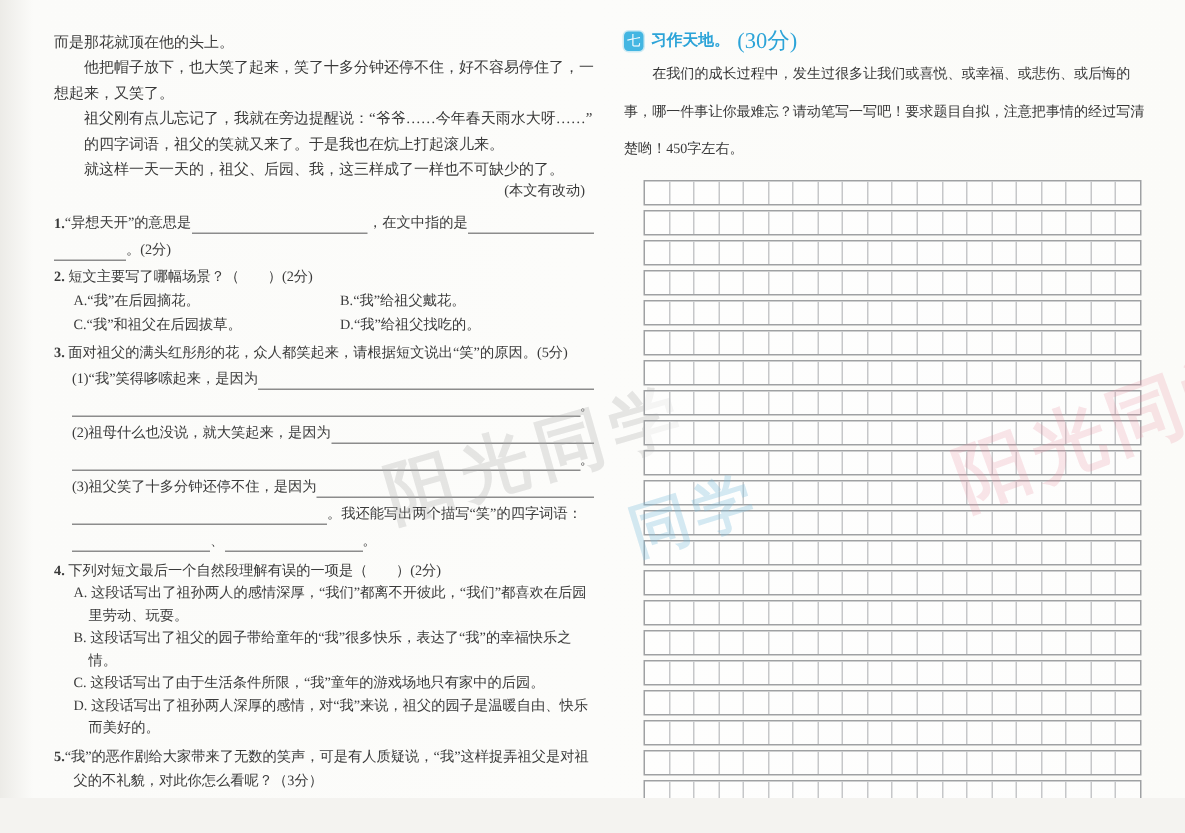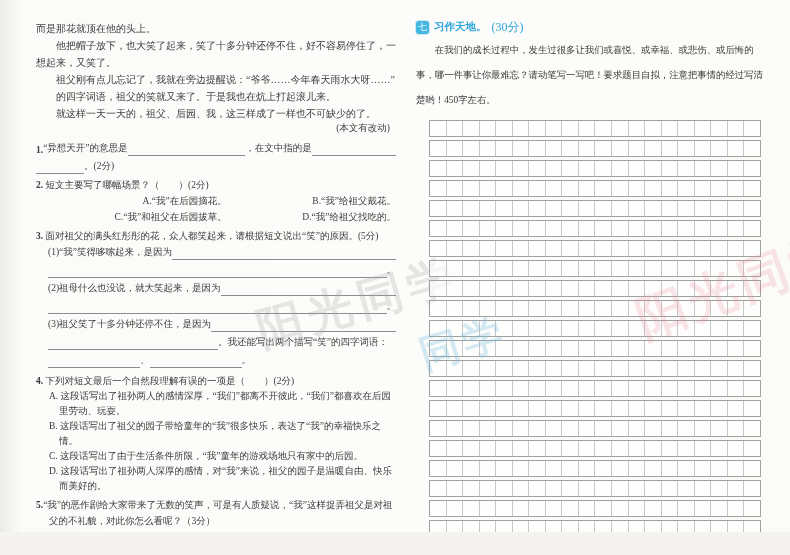--- a/index.html
+++ b/index.html
@@ -37,37 +37,37 @@
   .stemline{line-height:16px;}
   .flexline{display:flex;align-items:flex-end;height:18px;white-space:nowrap;}
   .flexline .t{padding-bottom:1px;}
   .blank{border-bottom:1px solid #8c8c8c;height:13px;}
   .grow{flex:1;}
   .f14{flex:1.4;}
   .w48{width:48px;}
   .w170{width:170px;}
   .w92{width:92px;}
   .subind{margin-left:12px;align-items:center;}
-  .opts2col{display:grid;grid-template-columns:1.05fr 1fr;margin-left:13px;text-align:right;}
+  .opts2col{display:grid;grid-template-columns:1.05fr 1fr;margin-left:13px;}
   .opt2{line-height:16px;}
   .q4opt{margin-left:13px;padding-left:10px;text-indent:-10px;line-height:15px;}
   .hang{padding-left:13px;line-height:16px;}
   .hang .qnum{margin-left:-13px;}
   .ansline{height:18px;border-bottom:1px solid #8c8c8c;margin-top:3px;}
 
   
   .section-head{display:flex;align-items:center;gap:5px;height:14px;}
   .badge{
     width:13px;height:13px;border-radius:3px;background:#43b6e2;
     color:#fff;font-size:9px;line-height:13px;text-align:center;
     font-family:"Liberation Sans","DejaVu Sans",sans-serif;
     box-shadow:0 0 0 1px rgba(67,182,226,0.25);
   }
   .section-title{color:#2da4d8;font-weight:bold;font-size:10.5px;}
-  .section-score{color:#2da4d8;font-size:12px;}
+  .section-score{color:#2da4d8;font-size:15px;}
   .prompt{margin-top:4px;font-size:9.4px;line-height:25px;text-indent:2em;color:#383838;}
   .writing-grid{margin-top:7px;margin-left:13px;width:332px;position:relative;}
   .grid-row{display:flex;height:17px;margin-bottom:3px;border:1px solid #9fa1a3;
     background:rgba(255,255,255,0.6);box-sizing:border-box;}
   .grid-cell{flex:1;border-right:1px solid #c6c7c9;}
   .grid-cell:last-child{border-right:none;}
   .page-num{margin-top:5px;text-align:center;font-size:9.5px;color:#4a4a4a;letter-spacing:3px;}
 </style>
 </head>
 <body>

